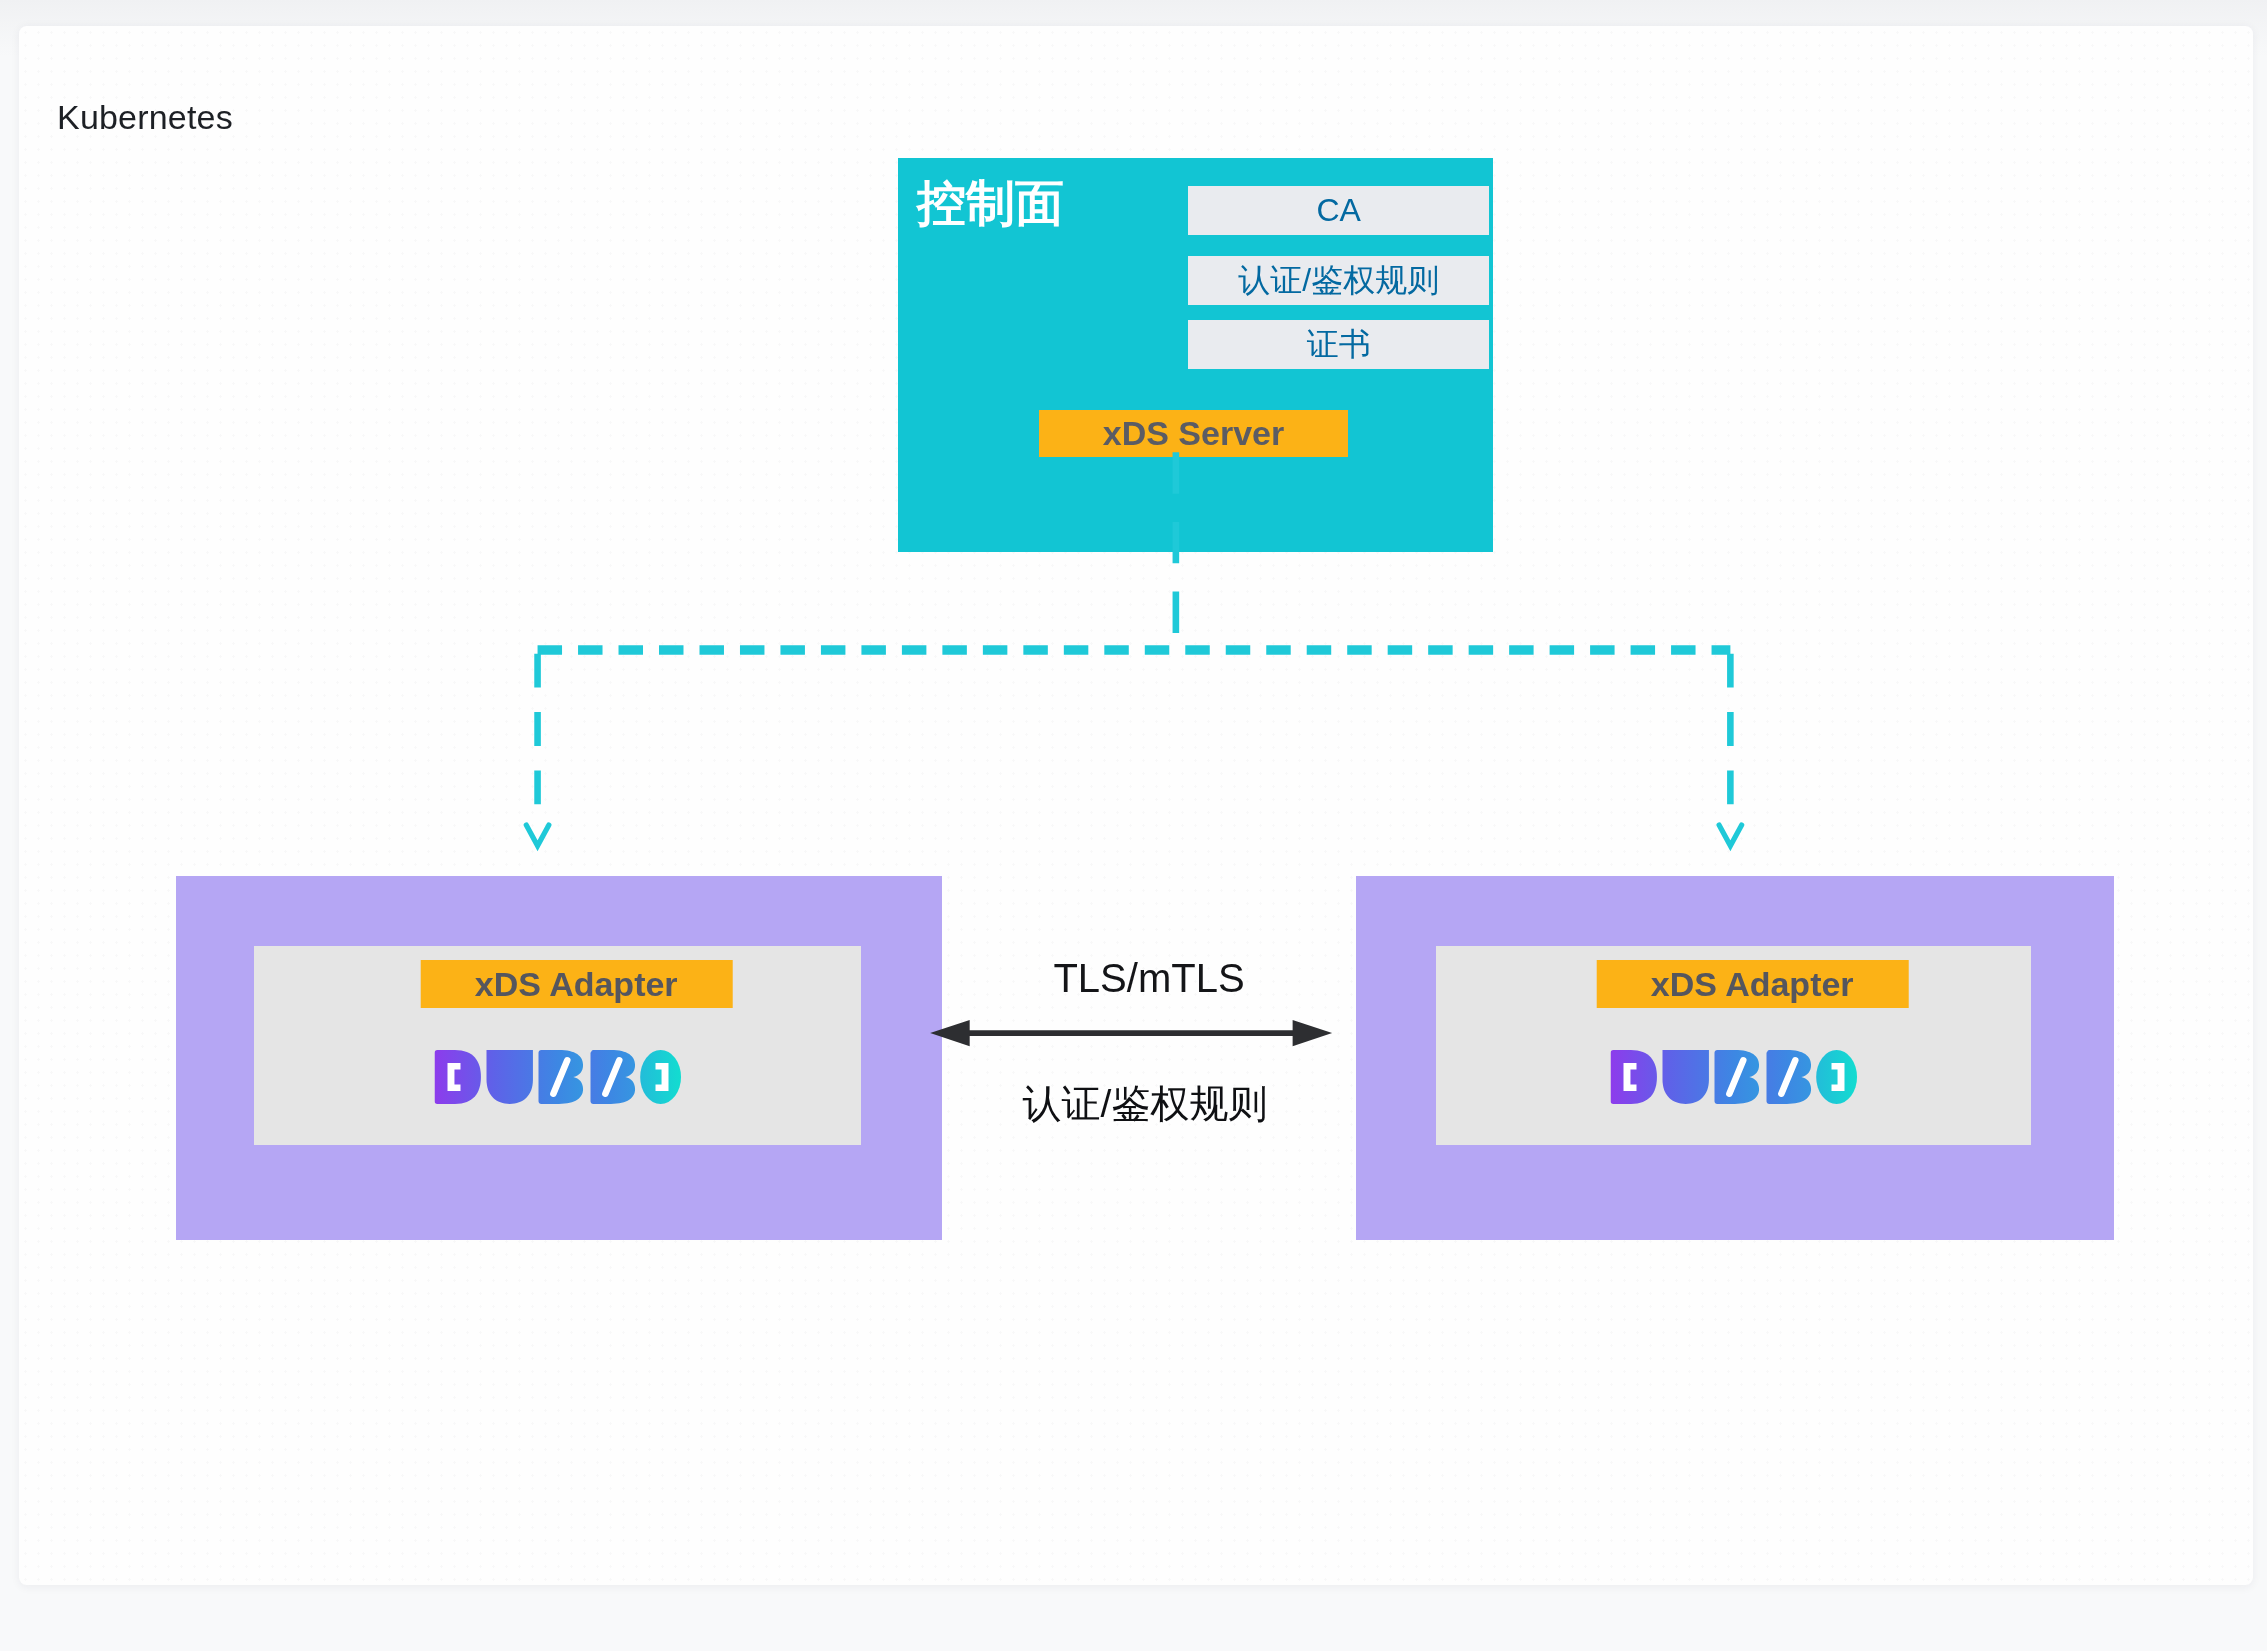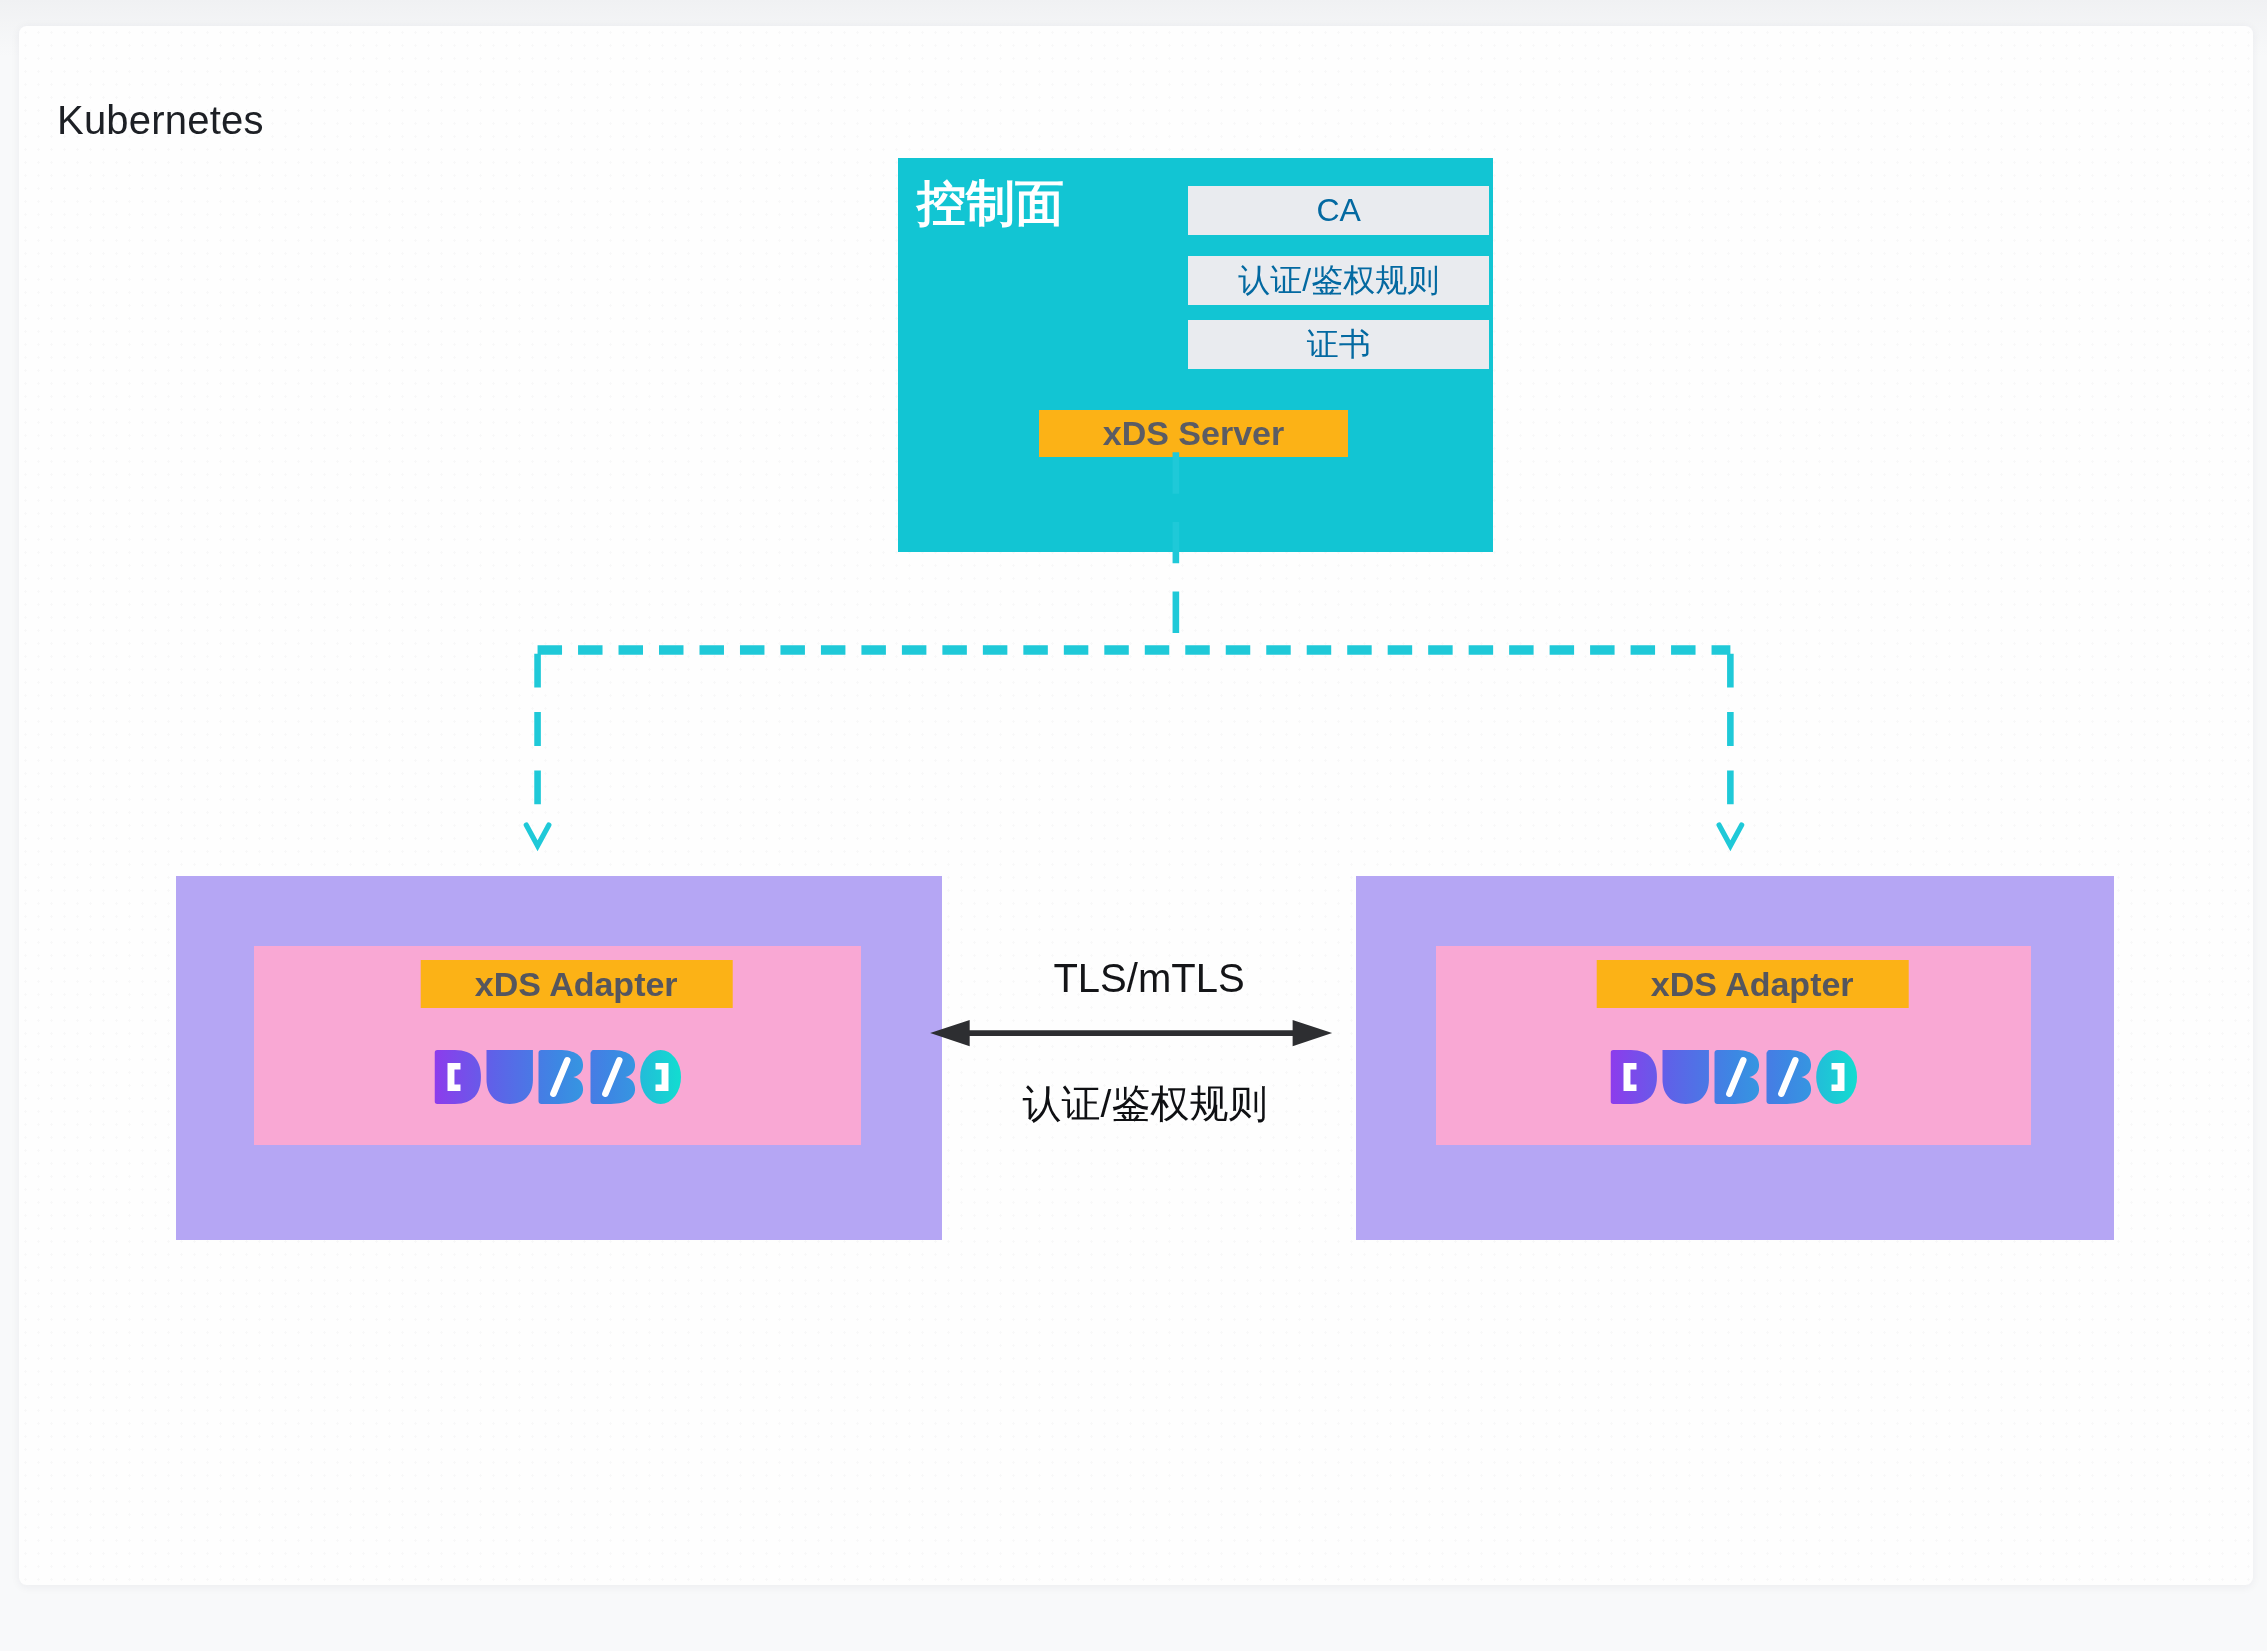--- a/index.html
+++ b/index.html
@@ -23,21 +23,21 @@
     width: 2234px; height: 1559px;
     background: #fefefe;
     background-image: radial-gradient(circle, rgba(70,70,90,0.03) 1.1px, transparent 1.3px);
     background-size: 13px 13px;
     border-radius: 7.5px;
     box-shadow: 0 1.9px 9.4px rgba(40,40,60,0.06);
   }
   .k8s-label {
     position: absolute;
     left: 38px; top: 72px;
-    font-size: 40px;
+    font-size: 34px;
     font-weight: 500;
     color: #1d2025;
     letter-spacing: 0.2px;
   }
   
   .control-plane {
     position: absolute;
     left: 879px; top: 132px;
     width: 595px; height: 394px;
     background: #12c5d3;
@@ -77,21 +77,21 @@
     top: 850px;
     height: 364px;
     background: #b5a6f4;
   }
   .node.left  { left: 157px;  width: 766px; }
   .node.right { left: 1337px; width: 758px; }
   .node-inner {
     position: absolute;
     top: 70px;
     height: 199px;
-    background: #f9a8d4;
+    background: #e5e5e5;
   }
   .node.left  .node-inner { left: 78px; width: 607px; }
   .node.right .node-inner { left: 80px; width: 595px; }
   .adapter-btn {
     position: absolute;
     left: 50%; top: 14px;
     transform: translateX(-44%);
     width: 312px; height: 48px;
     background: #fcb216;
     display: flex; align-items: center; justify-content: center;

